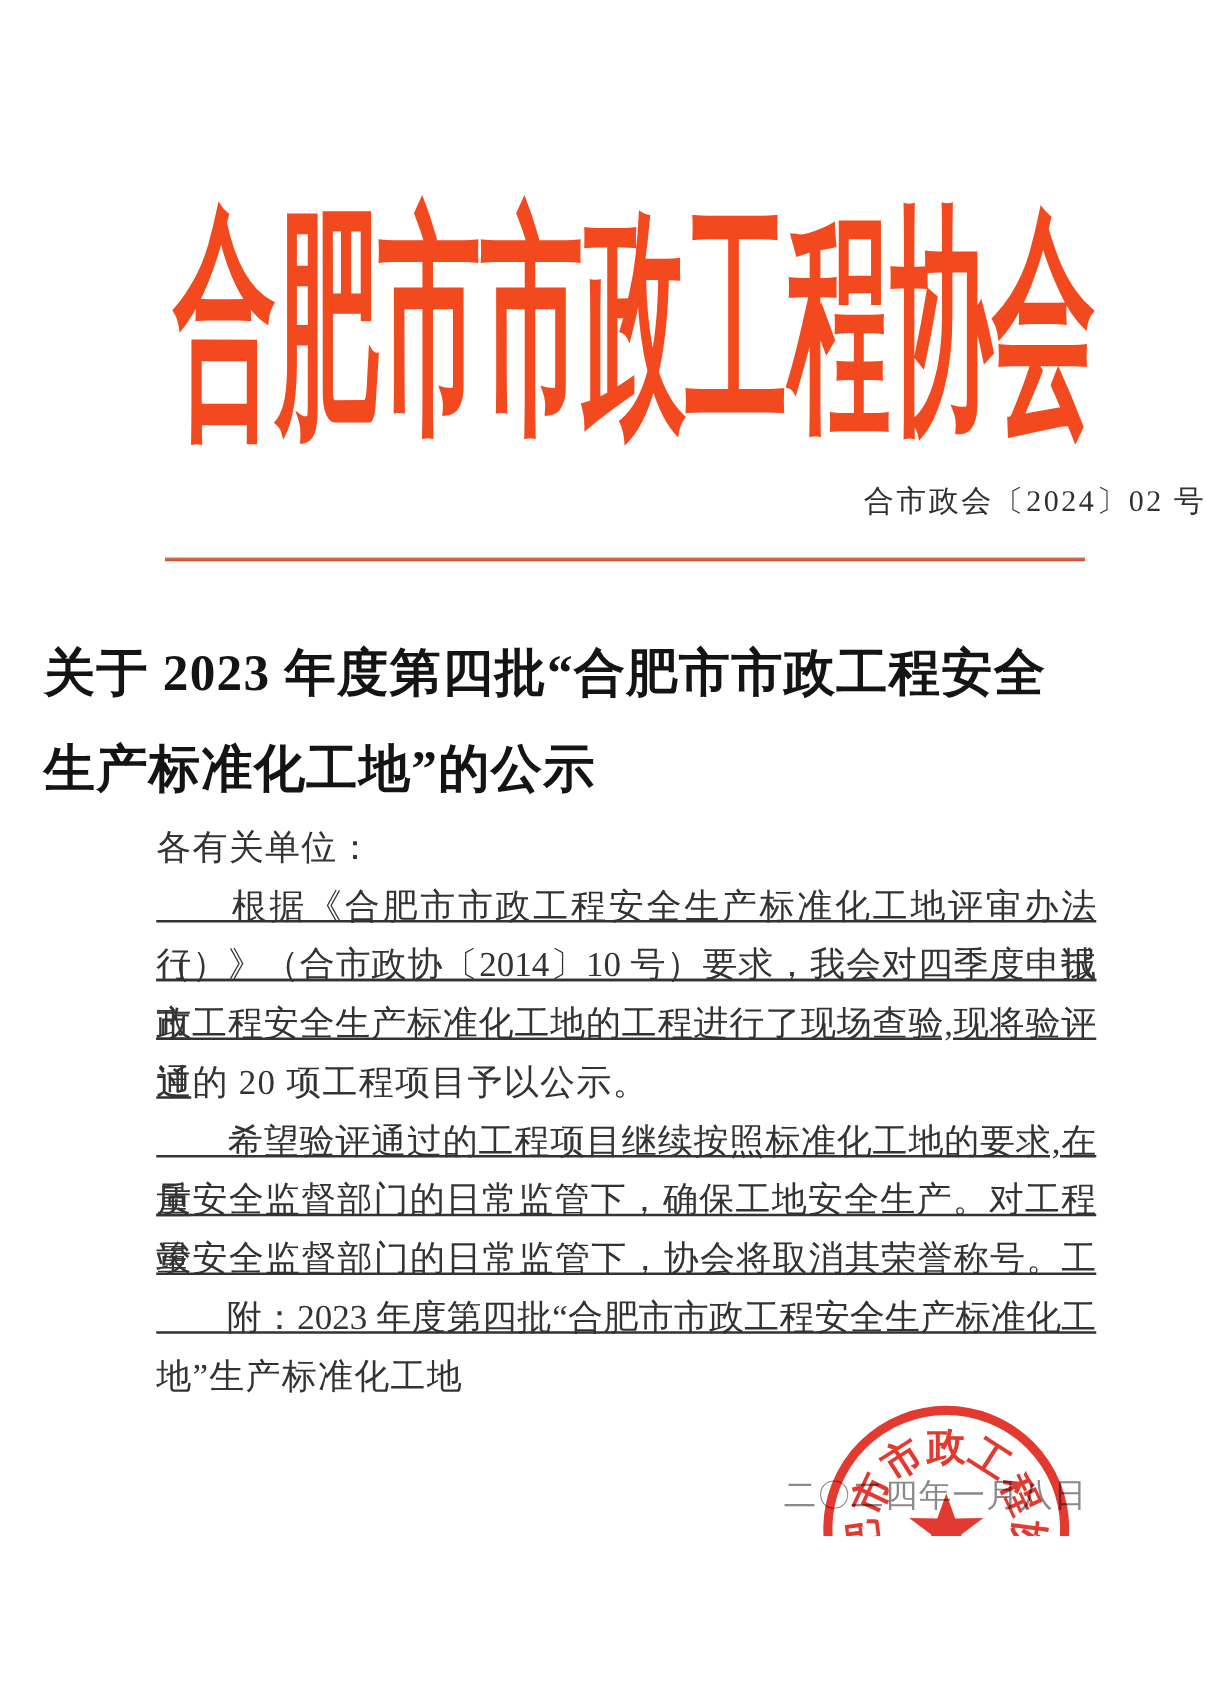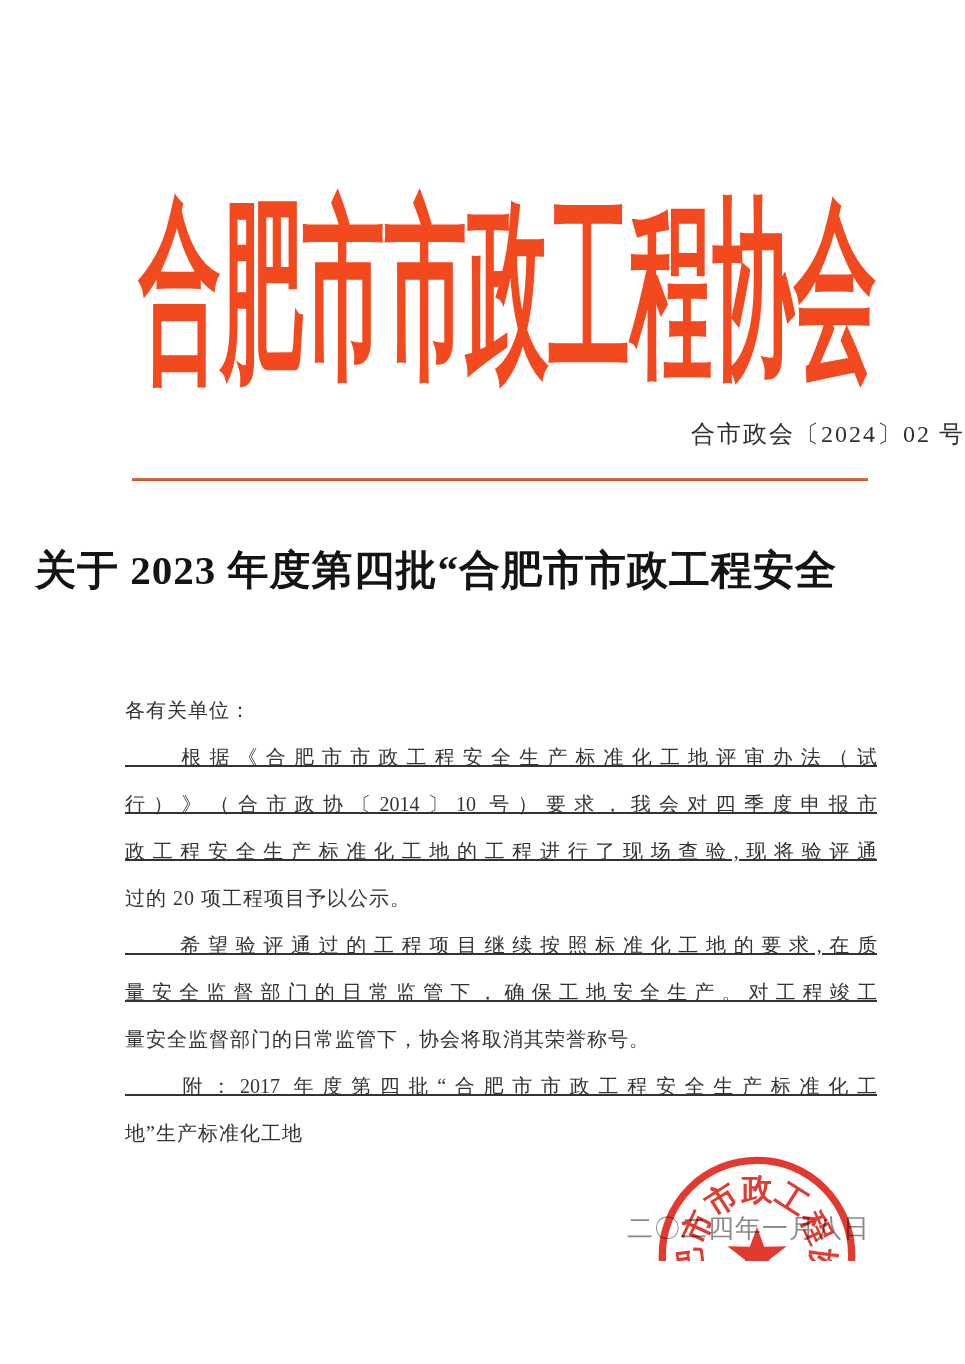--- a/index.html
+++ b/index.html
@@ -5,21 +5,20 @@
   html, body { margin: 0; padding: 0; background: #ffffff; }
   * { box-sizing: border-box; }
 
   .page {
     position: relative;
     width: 965px;
     height: 1229px;
     background: var(--bg, #ffffff);
     overflow: hidden;
     font-family: "Liberation Serif", "DejaVu Serif", serif;
-    margin-top: 32px;
   }
 
   
   .org-title {
     position: absolute;
     top: 197px;
     left: 35px;
     width: 930px;
     height: 126px;
     line-height: 126px;
@@ -73,21 +72,21 @@
     line-height: 77px;
     letter-spacing: 1px;
   }
 
   
   .body-block {
     position: absolute;
     top: 655px;
     left: 125px;
     width: 752px;
-    font-size: 20px;
+    font-size: 28px;
     color: var(--body-text, #333333);
   }
   .body-line {
     height: 47px;
     line-height: 47px;
     white-space: pre;
     letter-spacing: 1px;
   }
   .body-line.fill {
     white-space: normal;
@@ -142,32 +141,33 @@
   <div class="org-title">
     <span class="org-title-inner">合肥市市政工程协会</span>
   </div>
 
   <div class="doc-number">合市政会〔2024〕02 号</div>
 
   <div class="red-rule"></div>
 
   <div class="notice-title">
     <div>关于 2023 年度第四批“合肥市市政工程安全</div>
+    <div>生产标准化工地”的公示</div>
   </div>
 
   <div class="body-block">
       <div class="body-line">各有关单位：</div>
       <div class="body-line fill">　　根据《合肥市市政工程安全生产标准化工地评审办法（试</div>
       <div class="body-line fill">行）》（合市政协〔2014〕10 号）要求，我会对四季度申报市</div>
       <div class="body-line fill">政工程安全生产标准化工地的工程进行了现场查验,现将验评通</div>
       <div class="body-line">过的 20 项工程项目予以公示。</div>
       <div class="body-line fill">　　希望验评通过的工程项目继续按照标准化工地的要求,在质</div>
       <div class="body-line fill">量安全监督部门的日常监管下，确保工地安全生产。对工程竣工</div>
       <div class="body-line">量安全监督部门的日常监管下，协会将取消其荣誉称号。</div>
-      <div class="body-line fill">　　附：2017 年度第四批“合肥市市政工程安全生产标准化工</div>
+      <div class="body-line fill">　　附：2023 年度第四批“合肥市市政工程安全生产标准化工</div>
       <div class="body-line">地”生产标准化工地</div>
     </div>
 
   <div class="date-line">二〇二四年一月八日</div>
 
   <svg class="seal" viewBox="0 0 196 196" xmlns="http://www.w3.org/2000/svg">
     <circle class="seal-ring" cx="98" cy="98" r="91"></circle>
     <polygon class="seal-star" points="98,71 104.9,90.1 126.5,89.7 109.4,102.7 115.6,123.3 98,111 80.4,123.3 86.6,102.7 69.5,89.7 91.1,90.1"></polygon>
     <g>
         <text x="98" y="45" transform="rotate(-130 98 98)" class="seal-char">合</text>

